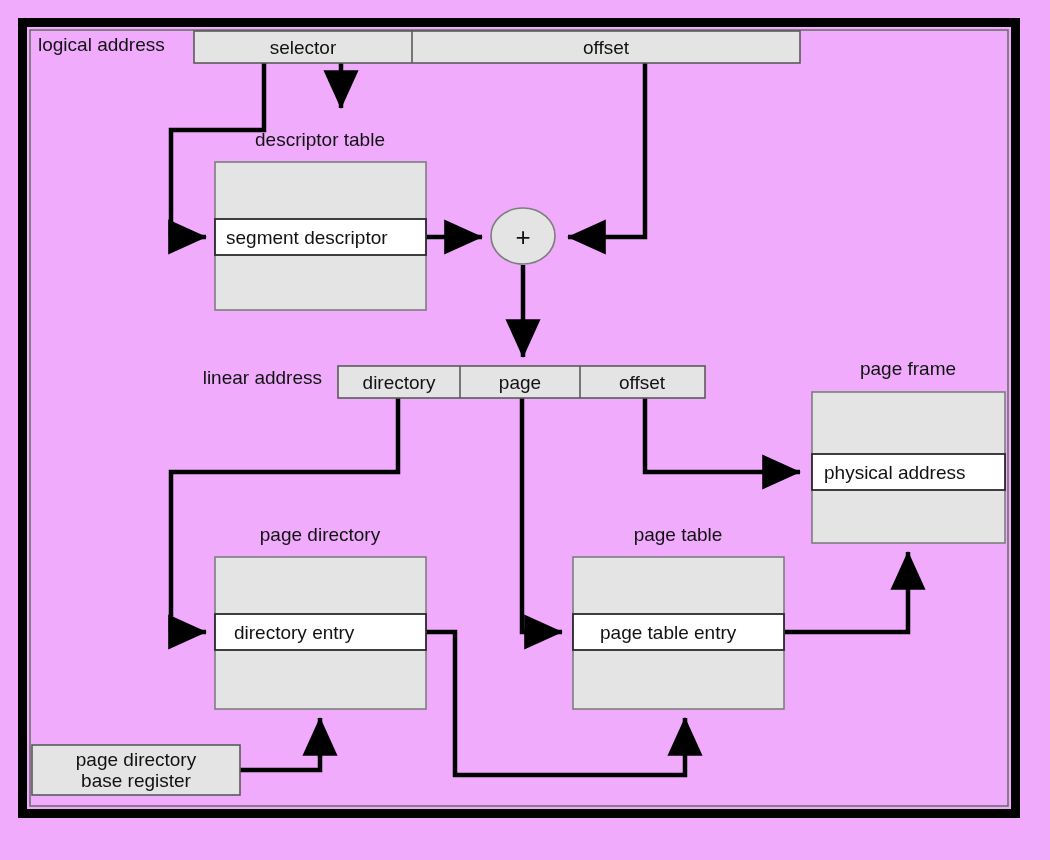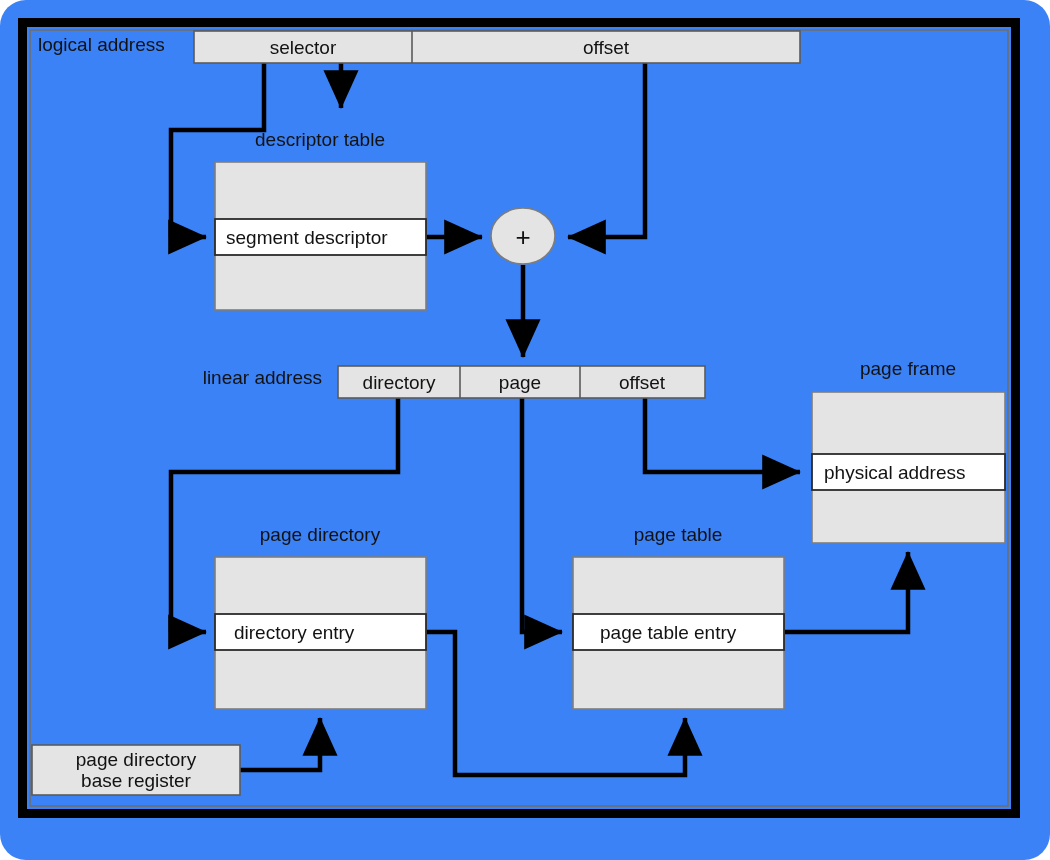--- a/index.html
+++ b/index.html
@@ -8,23 +8,22 @@
     padding: 0;
     background: #ffffff;
   }
   body {
     font-family: "Liberation Sans", sans-serif;
   }
   #diagram-root {
     position: relative;
     width: 1050px;
     height: 860px;
-    background: #3b82f6;
+    background: #f0abfc;
     overflow: hidden;
-    border-radius: 26px;
   }
   svg#diagram-svg {
     display: block;
     width: 1050px;
     height: 860px;
   }
   .box-fill      { fill: #e4e4e4; stroke: #7d7d7d; stroke-width: 1.6; }
   .box-white     { fill: #ffffff; stroke: #2b2b2b; stroke-width: 1.8; }
   .bar-fill      { fill: #e4e4e4; stroke: #5a5a5a; stroke-width: 1.6; }
   .divider       { stroke: #5a5a5a; stroke-width: 1.6; }

